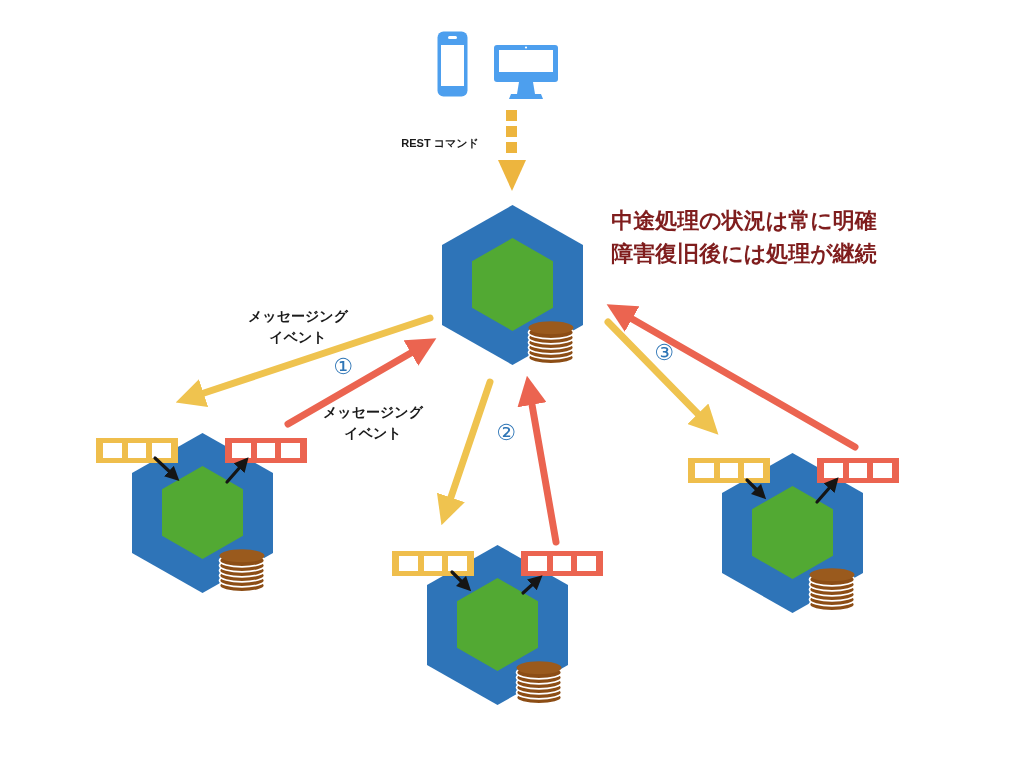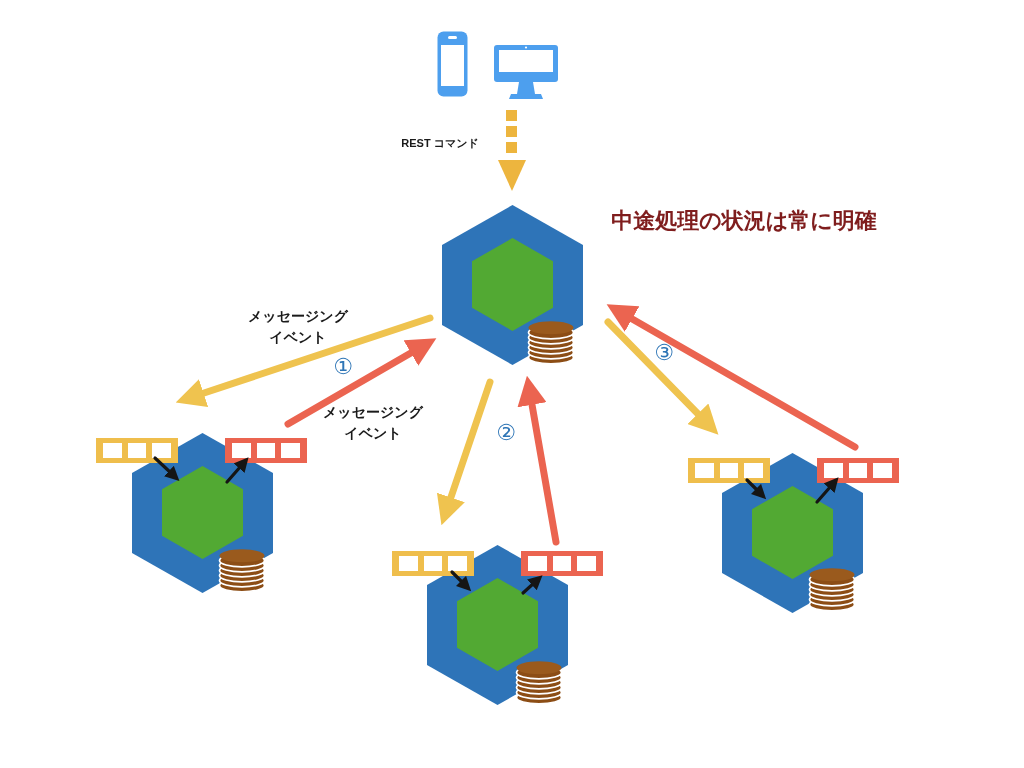--- a/index.html
+++ b/index.html
@@ -81,20 +81,21 @@
   <div class="lbl lbl-msgcmd">
     <div>メッセージング</div>
     <div>イベント</div>
   </div>
   <div class="lbl lbl-msgevt">
     <div>メッセージング</div>
     <div>イベント</div>
   </div>
   <div class="note">
     <div>中途処理の状況は常に明確</div>
+    <div>障害復旧後には処理が継続</div>
   </div>
   <div class="step s1">①</div>
   <div class="step s2">②</div>
   <div class="step s3">③</div>
 
   <div class="hex blue hexc-blue"></div>
   <div class="hex green hexc-green"></div>
 
   <div class="hex blue hex1-blue"></div>
   <div class="hex green hex1-green"></div>

